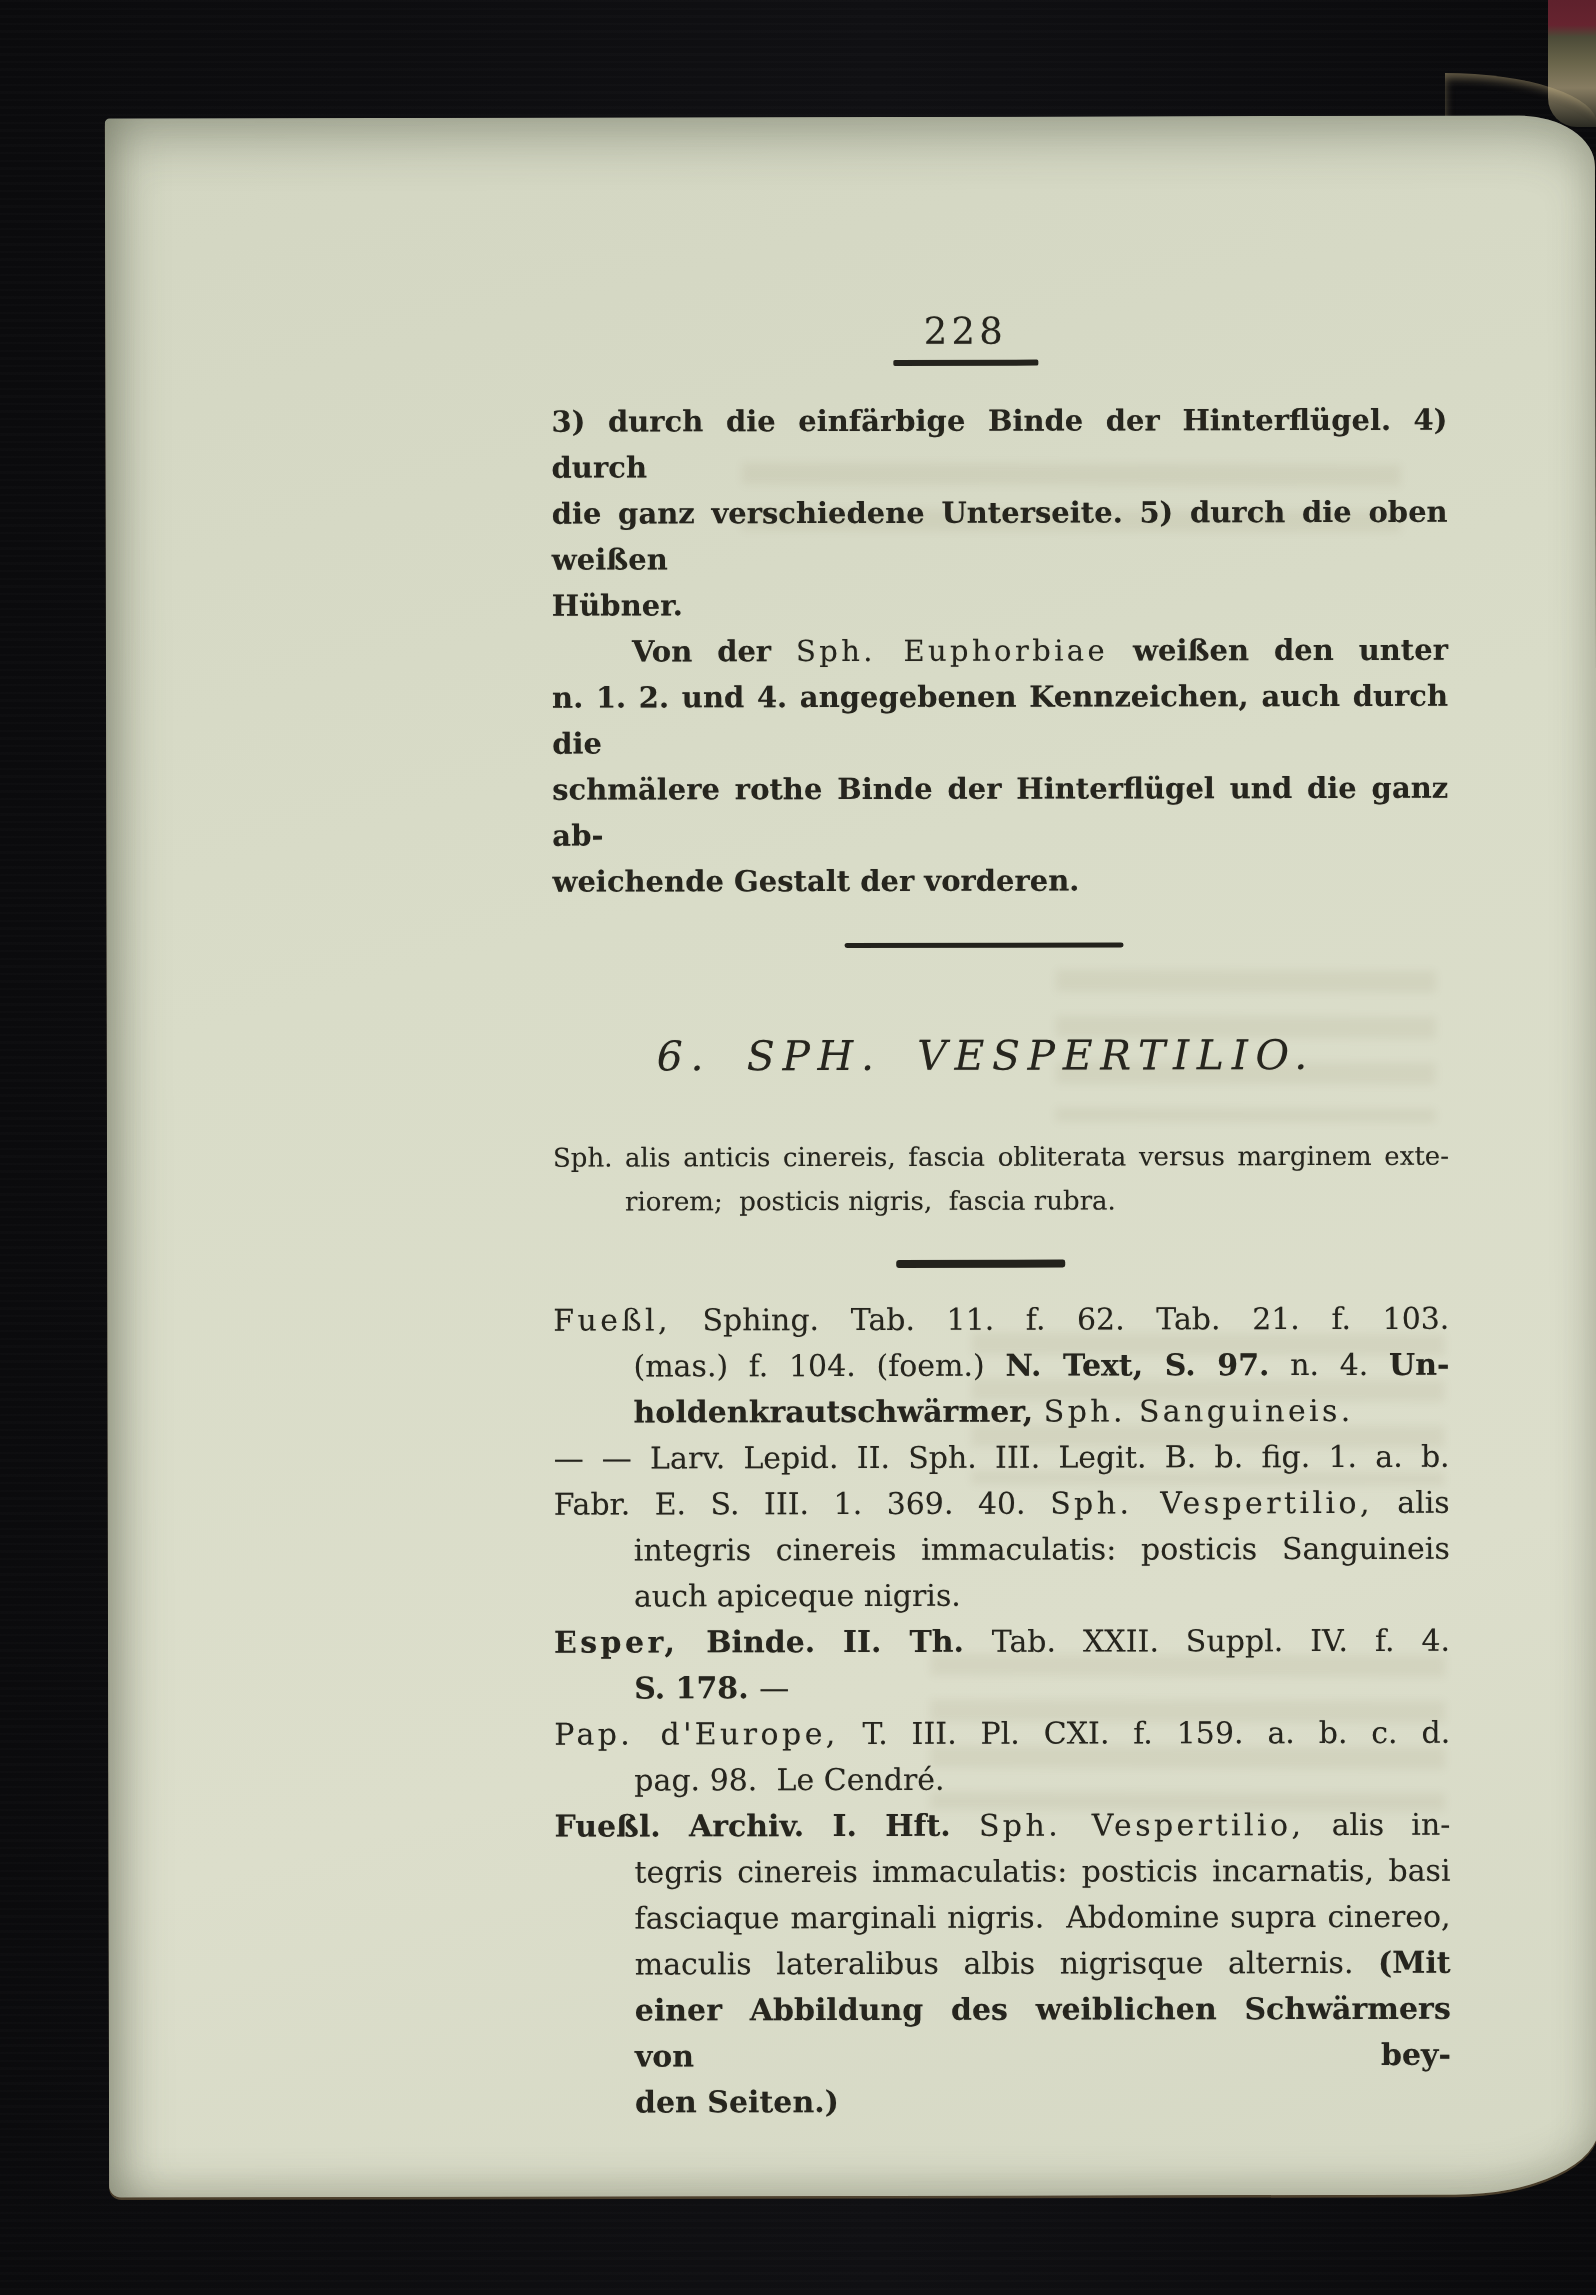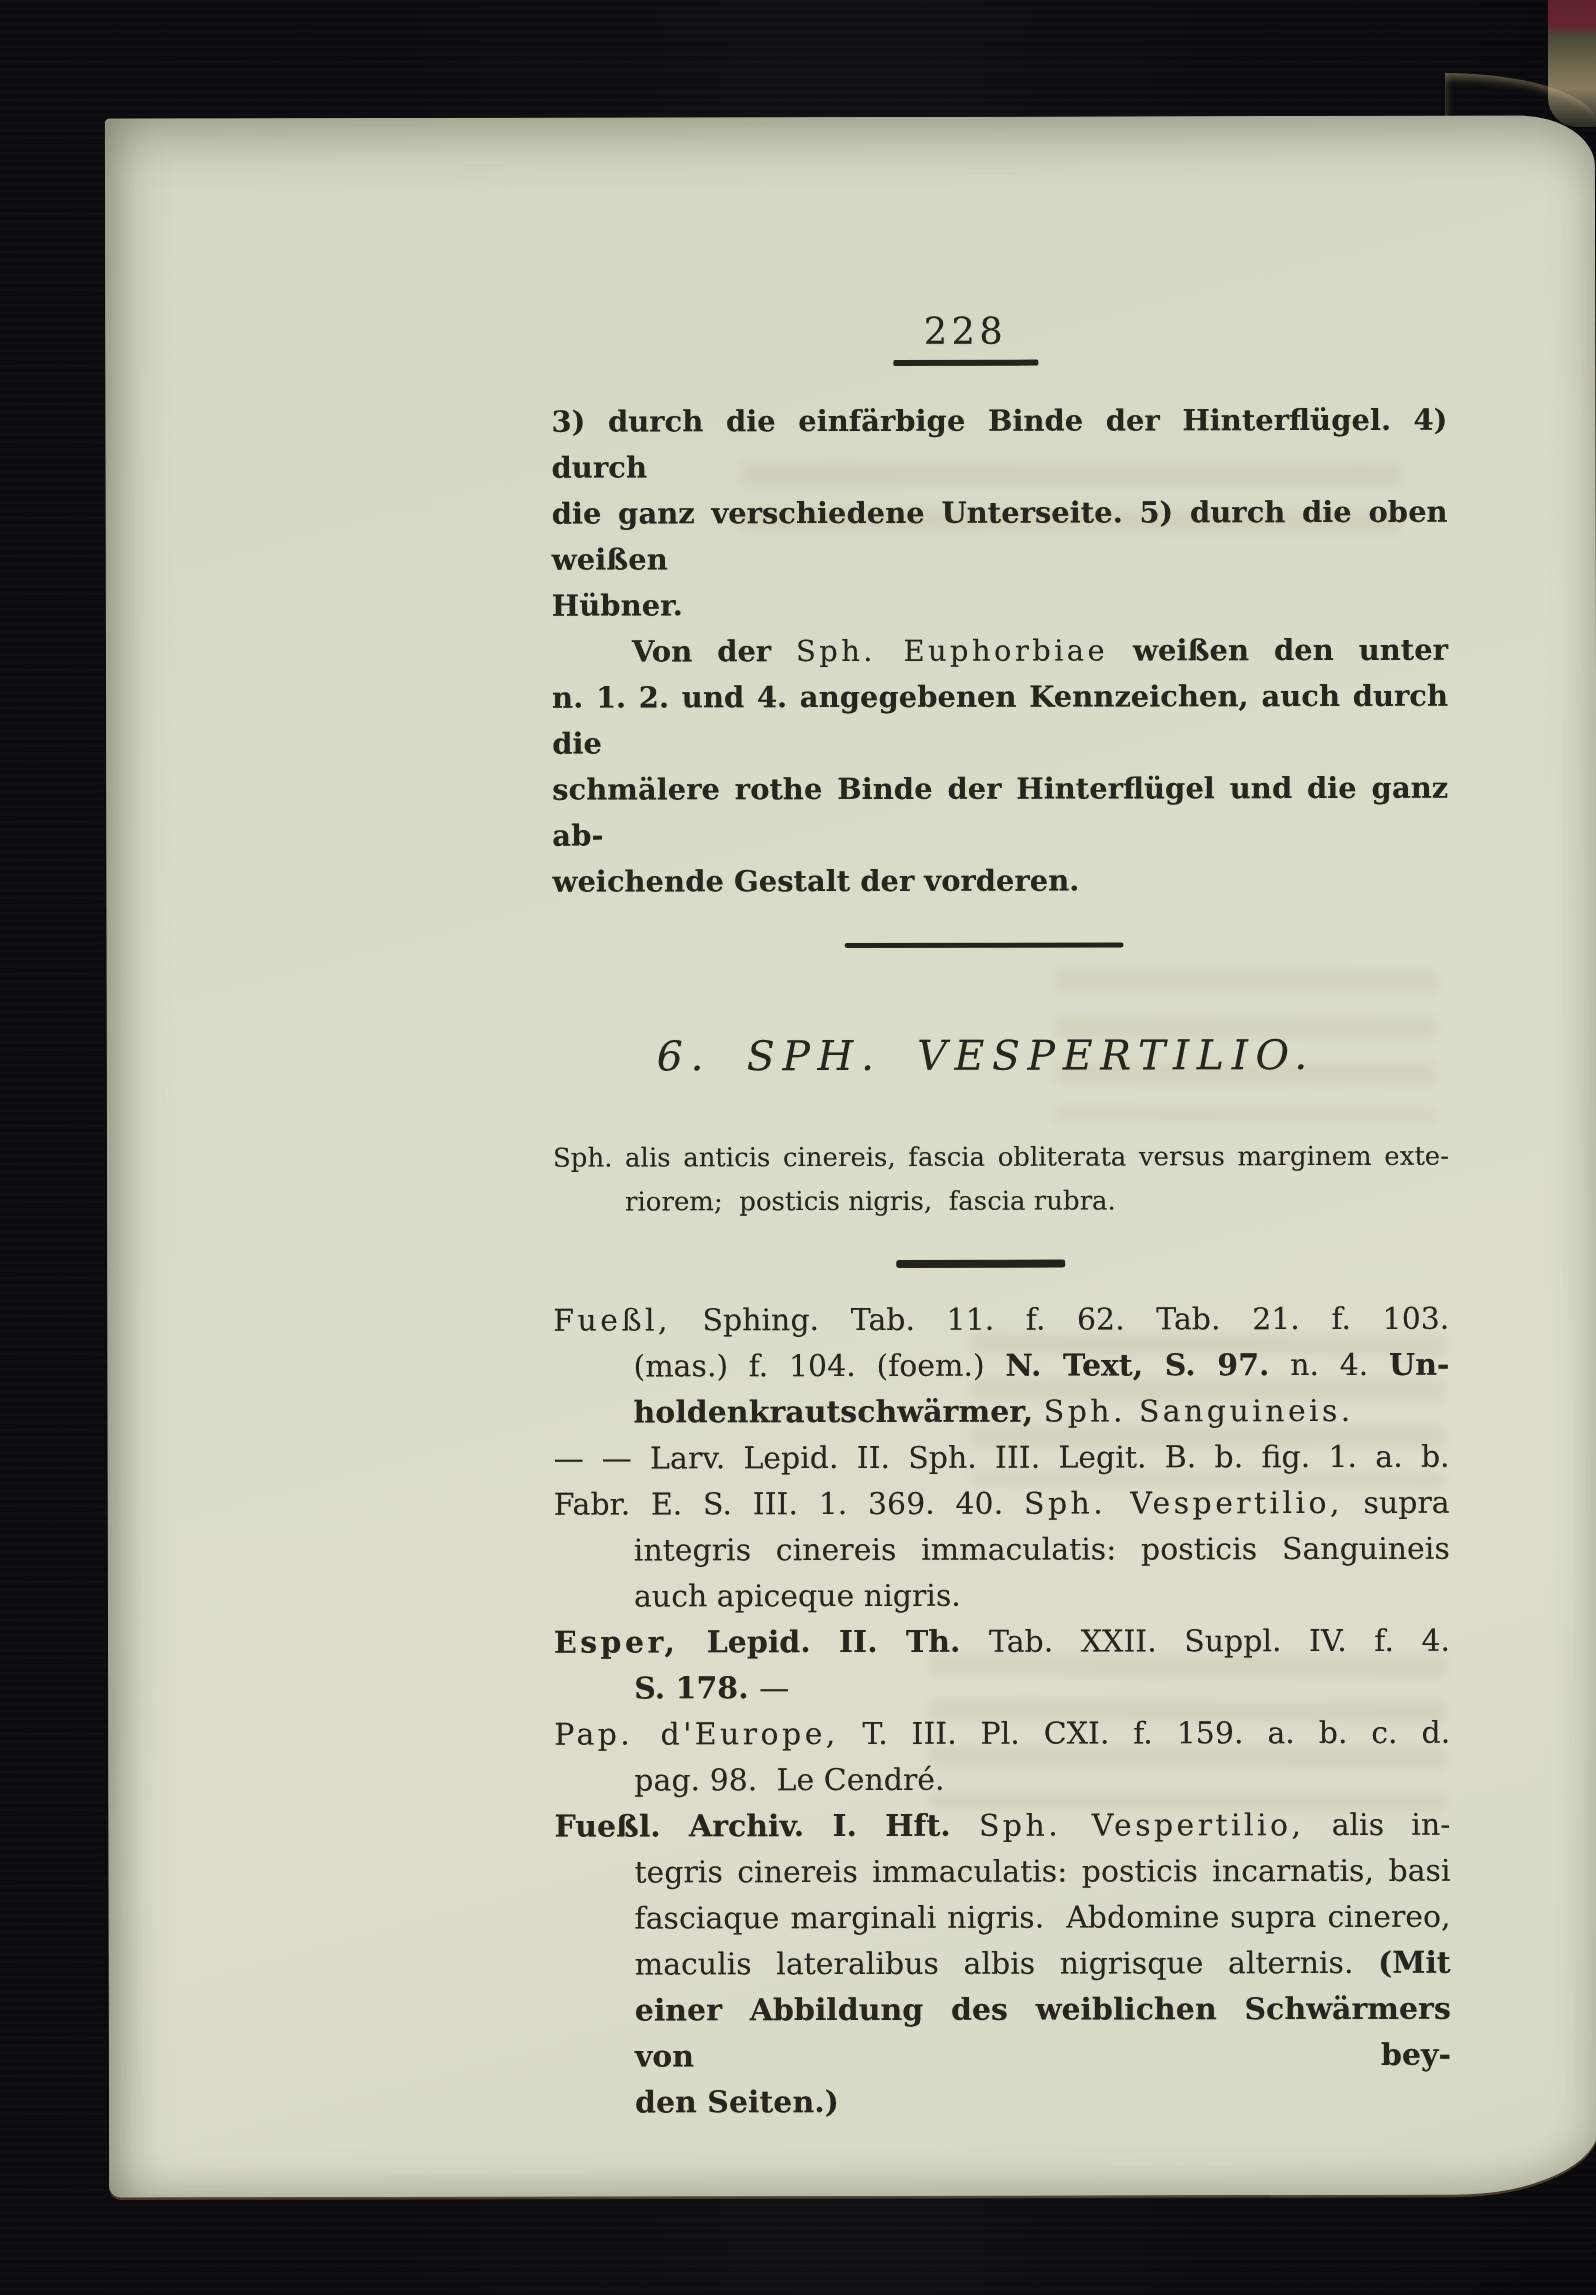--- a/index.html
+++ b/index.html
@@ -133,26 +133,26 @@
       <div class="rule rule-2"></div>
 
       <div class="bibliography">
         <div class="para biblio-entry">
             <div class="line just"><span class="seg antiqua sp">Fueßl,</span><span class="seg antiqua"> Sphing. Tab. 11. f. 62. Tab. 21. f. 103.</span></div>
             <div class="line indent just"><span class="seg antiqua">(mas.) f. 104. (foem.) </span><span class="seg fraktur">N. Text, S. 97.</span><span class="seg antiqua"> n. 4. </span><span class="seg fraktur">Un-</span></div>
             <div class="line indent"><span class="seg fraktur">holdenkrautschwärmer, </span><span class="seg antiqua sp">Sph. Sanguineis.</span></div>
             <div class="line just"><span class="seg antiqua">— — Larv. Lepid. II. Sph. III. Legit. B. b. fig. 1. a. b.</span></div>
           </div>
         <div class="para biblio-entry">
-            <div class="line just"><span class="seg antiqua">Fabr. E. S. III. 1. 369. 40. </span><span class="seg antiqua sp">Sph. Vespertilio,</span><span class="seg antiqua"> supra</span></div>
+            <div class="line just"><span class="seg antiqua">Fabr. E. S. III. 1. 369. 40. </span><span class="seg antiqua sp">Sph. Vespertilio,</span><span class="seg antiqua"> alis</span></div>
             <div class="line indent just"><span class="seg antiqua">integris cinereis immaculatis: posticis Sanguineis</span></div>
             <div class="line indent"><span class="seg antiqua">auch apiceque nigris.</span></div>
           </div>
         <div class="para biblio-entry">
-            <div class="line just"><span class="seg fraktur sp">Esper,</span><span class="seg fraktur"> Lepid. II. Th. </span><span class="seg antiqua">Tab. XXII. Suppl. IV. f. 4.</span></div>
+            <div class="line just"><span class="seg fraktur sp">Esper,</span><span class="seg fraktur"> Binde. II. Th. </span><span class="seg antiqua">Tab. XXII. Suppl. IV. f. 4.</span></div>
             <div class="line indent"><span class="seg fraktur">S. 178. </span><span class="seg antiqua">—</span></div>
           </div>
         <div class="para biblio-entry">
             <div class="line just"><span class="seg antiqua sp">Pap. d'Europe,</span><span class="seg antiqua"> T. III. Pl. CXI. f. 159. a. b. c. d.</span></div>
             <div class="line indent"><span class="seg antiqua">pag. 98.  Le Cendré.</span></div>
           </div>
         <div class="para biblio-entry">
             <div class="line just"><span class="seg fraktur">Fueßl. Archiv. I. Hft. </span><span class="seg antiqua sp">Sph. Vespertilio,</span><span class="seg antiqua"> alis in-</span></div>
             <div class="line indent just"><span class="seg antiqua">tegris cinereis immaculatis: posticis incarnatis, basi</span></div>
             <div class="line indent just"><span class="seg antiqua">fasciaque marginali nigris.  Abdomine supra cinereo,</span></div>

